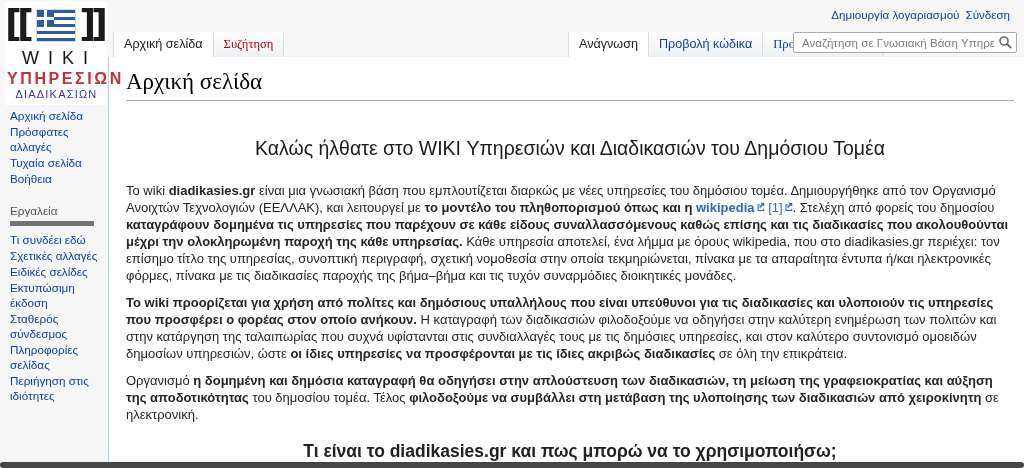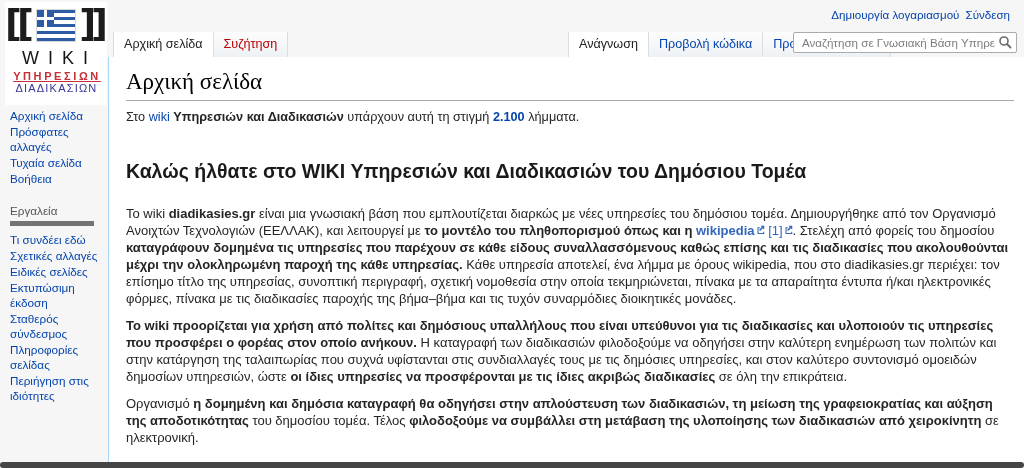--- a/index.html
+++ b/index.html
@@ -31,33 +31,33 @@
     font-family:"DejaVu Sans", sans-serif; font-size:37px; font-weight:bold;
     color:#1c1c1c; letter-spacing:-5px; line-height:40px; padding-right:4px;
   }
   .flag { width:46px; height:31px; position:relative; margin:0 3px;
     background:repeating-linear-gradient(to bottom,#2d5ba4 0 3.45px,#ffffff 3.45px 6.9px);
     outline:1px solid #d8d8d8; }
   .canton { position:absolute; top:0; left:0; width:17px; height:17.2px; background:#2d5ba4; }
   .canton::before { content:""; position:absolute; left:0; top:7px; width:17px; height:3.2px; background:#fff; }
   .canton::after  { content:""; position:absolute; left:7px; top:0; width:3.2px; height:17.2px; background:#fff; }
   .logo-wiki { font-size:18px; color:#161616; letter-spacing:9px; margin:3px 0 1px 7px; }
-  .logo-red  { font-size:11px; font-weight:bold; color:#c43037; letter-spacing:2.6px; margin-left:2px;text-decoration:underline; }
+  .logo-red  { font-size:16px; font-weight:bold; color:#c43037; letter-spacing:2.6px; margin-left:2px; }
   .logo-blue { font-size:11px; font-weight:normal; color:#34349b; letter-spacing:1.2px; margin-left:1px; }
 
   
   .tabbar { position:absolute; top:32px; height:25px; display:flex; z-index:3; }
   #tabs-left  { left:113px; }
   #tabs-right { left:568px;text-align:center; }
   .tab {
     height:25px; padding:5px 10px 0; font-size:12.6px; white-space:nowrap;
     background:linear-gradient(to bottom,#fdfdfd 0%,#eef1f4 100%);
     border-left:1px solid #d9dee4;
   }
-  .tab:last-child { border-right:1px solid #d9dee4; }
+  .tab:last-child { border-right:1px solid #d9dee4;font-family:Liberation Serif, serif; }
   .tab.active { background:#fff; color:#222; }
 
   
   #search-box {
     position:absolute; top:32px; right:7px; width:224px; height:21px;
     background:#fff; border:1px solid #ababab; border-radius:2px;
     display:flex; align-items:center; padding:0 4px 0 6px; z-index:3;
   }
   #search-input {
     border:none; outline:none; flex:1; font-size:11.6px;
@@ -76,21 +76,21 @@
   #content {
     position:absolute; left:108px; top:57px; width:916px; height:411px;
     background:#fff; border-left:1px solid #a7d7f9; padding:12px 10px 0 17px;
     overflow:hidden;
   }
   h1#firstHeading {
     font-family:"Liberation Serif", serif; font-weight:400; font-size:23px;
     color:#000; margin:0 0 9px 0; padding-bottom:5px; border-bottom:1px solid #aaa;
   }
   .intro { font-size:12.7px; color:#252525; }
-  .welcome { font-size:19.5px; color:#1a1a1a; font-weight:700; margin:36px 0 22px; }
+  .welcome { text-align:center; font-size:19.5px; color:#1a1a1a; font-weight:400; margin:36px 0 22px; }
   p.body { font-size:13px; line-height:17px; margin:0 0 10px; color:#252525; }
   h2.center-head { text-align:center; font-size:17.5px; font-weight:bold; color:#222; margin:18px 0 9px; }
   .ext-icon { display:inline-block; vertical-align:1px; margin-left:1px; }
 
   
   #hscrollbar { position:absolute; left:0; bottom:0; width:1024px; height:6px;
     background:#454545; border-radius:3px; z-index:10; }
 </style>
 </head>
 <body>
@@ -151,23 +151,20 @@
       <span class="side-link">Εκτυπώσιμη έκδοση</span>
       <span class="side-link">Σταθερός σύνδεσμος</span>
       <span class="side-link">Πληροφορίες σελίδας</span>
       <span class="side-link">Περιήγηση στις ιδιότητες</span>
     </div>
 </div>
 
 <div id="content">
   <h1 id="firstHeading">Αρχική σελίδα</h1>
 
-  <div class="intro">
-    <span>Στο </span><span class="lnk">wiki</span><span> </span><span class="b">Υπηρεσιών και Διαδικασιών</span><span> υπάρχουν αυτή τη στιγμή </span><span class="lnk b">2.100</span><span> λήμματα.</span>
-  </div>
 
   <div class="welcome">Καλώς ήλθατε στο WIKI Υπηρεσιών και Διαδικασιών του Δημόσιου Τομέα</div>
 
   <p class="body">
     <span>Το wiki </span><span class="b">diadikasies.gr</span><span> είναι μια γνωσιακή βάση που εμπλουτίζεται διαρκώς με νέες υπηρεσίες του δημόσιου τομέα. Δημιουργήθηκε από τον Οργανισμό Ανοιχτών Τεχνολογιών (ΕΕΛΛΑΚ), και λειτουργεί με </span><span class="b">το μοντέλο του πληθοπορισμού όπως και η</span><span class="ext-lnk b"> wikipedia</span><svg class="ext-icon" width="9" height="9" viewBox="0 0 12 12">
         <path fill="#3366bb" d="M6 1h5v5L9.2 4.2 5.5 7.9 4.1 6.5 7.8 2.8 6 1zM2 3h3v1.4H3.4v6.2h6.2V9H11v3H2V3z"></path>
       </svg><span class="ext-lnk"> [1]</span><svg class="ext-icon" width="9" height="9" viewBox="0 0 12 12">
         <path fill="#3366bb" d="M6 1h5v5L9.2 4.2 5.5 7.9 4.1 6.5 7.8 2.8 6 1zM2 3h3v1.4H3.4v6.2h6.2V9H11v3H2V3z"></path>
       </svg><span>. Στελέχη από φορείς του δημοσίου </span><span class="b">καταγράφουν δομημένα τις υπηρεσίες που παρέχουν σε κάθε είδους συναλλασσόμενους καθώς επίσης και τις διαδικασίες που ακολουθούνται μέχρι την ολοκληρωμένη παροχή της κάθε υπηρεσίας.</span><span> Κάθε υπηρεσία αποτελεί, ένα λήμμα με όρους wikipedia, που στο diadikasies.gr περιέχει: τον επίσημο τίτλο της υπηρεσίας, συνοπτική περιγραφή, σχετική νομοθεσία στην οποία τεκμηριώνεται, πίνακα με τα απαραίτητα έντυπα ή/και ηλεκτρονικές φόρμες, πίνακα με τις διαδικασίες παροχής της βήμα–βήμα και τις τυχόν συναρμόδιες διοικητικές μονάδες.</span>
   </p>

